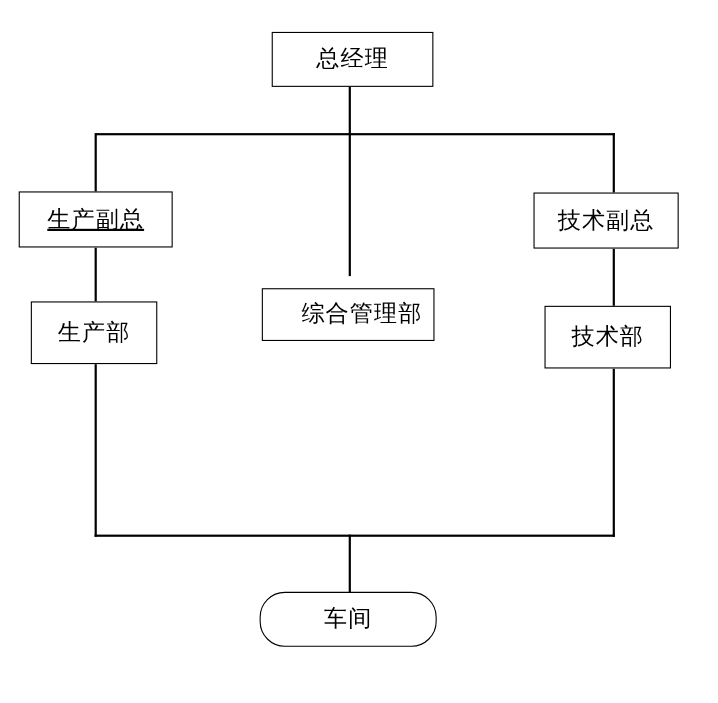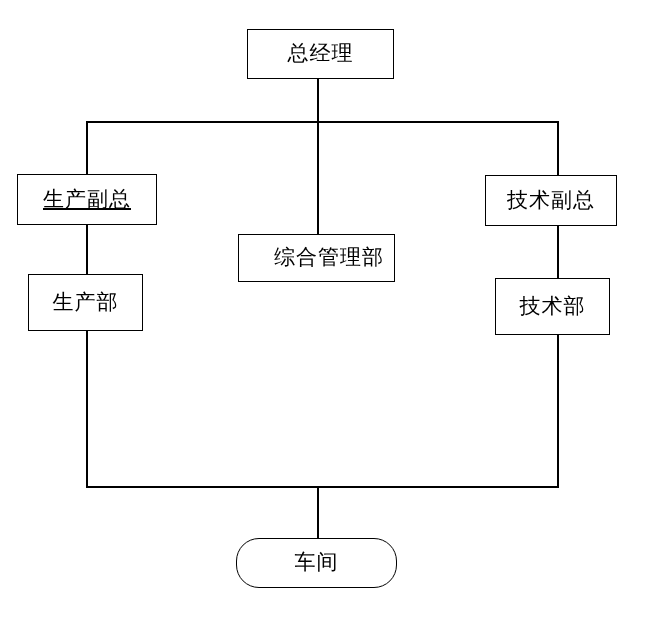--- a/index.html
+++ b/index.html
@@ -41,21 +41,21 @@
     background: #000000;
     z-index: 1;
   }
   .edge.v { width: 1.6px; }
   .edge.h { height: 1.6px; }
 
   
   #node-gm          { left: 247px; top: 29px;  width: 147px; height: 50px; }
   #node-prod-vp     { left: 17px;  top: 174px; width: 140px; height: 51px; text-decoration: underline; }
   #node-tech-vp     { left: 485px; top: 175px; width: 132px; height: 51px; }
-  #node-admin-dept  { left: 238px; top: 234px; width: 157px; height: 48px; padding-left: 25px; }
+  #node-admin-dept  { left: 238px; top: 262px; width: 157px; height: 48px; padding-left: 25px; }
   #node-prod-dept   { left: 28px;  top: 274px; width: 115px; height: 57px; font-family: Liberation Serif, serif; }
   #node-tech-dept   { left: 495px; top: 278px; width: 115px; height: 57px; }
   #node-workshop    { left: 236px; top: 538px; width: 161px; height: 50px; border-radius: 23px; }
 
   
   #edge-gm-drop        { left: 317px; top: 79px;  height: 172px; }
   #edge-top-bus        { left: 87px;  top: 121px; width: 472px; }
   #edge-prodvp-up      { left: 86px;  top: 121px; height: 54px; }
   #edge-techvp-up      { left: 557px; top: 121px; height: 55px; }
   #edge-prodvp-down    { left: 86px;  top: 225px; height: 50px; }

